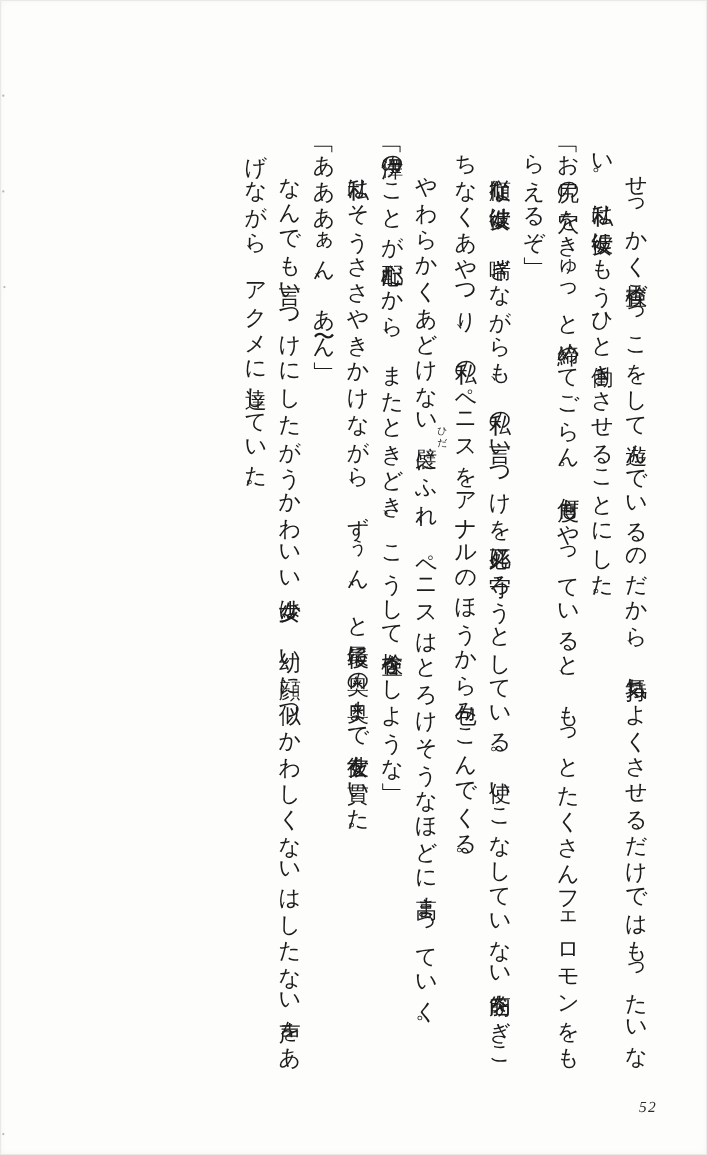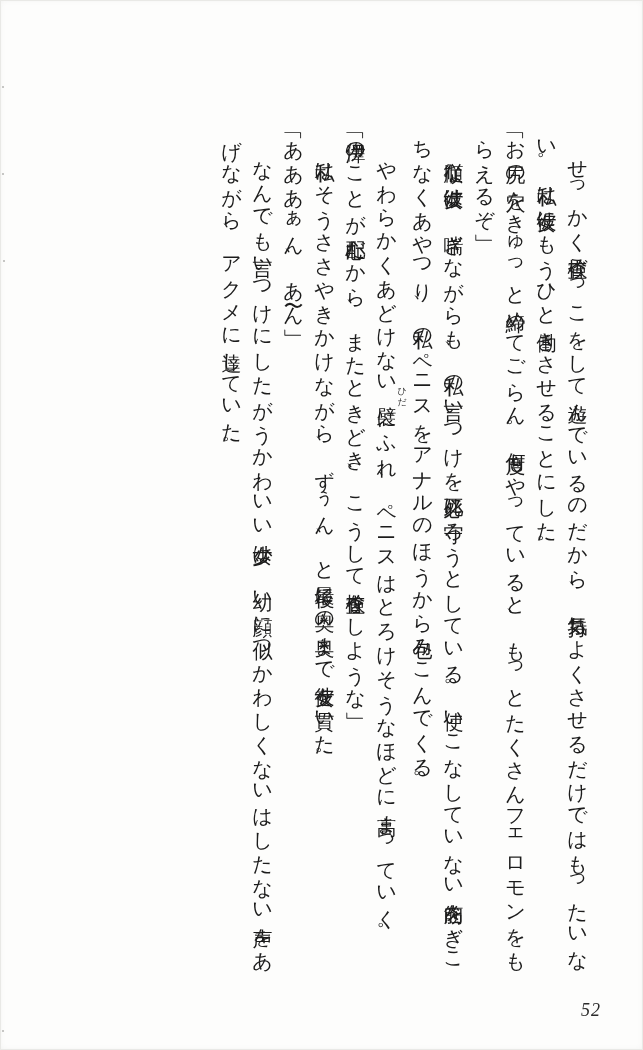--- a/index.html
+++ b/index.html
@@ -42,21 +42,21 @@
     font-size: 9px;
     letter-spacing: 0;
     color: #2a2a2a;
   }
   .page-number {
     position: absolute;
     left: 581px;
     top: 1000px;
     font-family: "Liberation Serif", "DejaVu Serif", serif;
     font-style: italic;
-    font-size: 18px;
+    font-size: 14px;
     color: #2b2b2b;
     letter-spacing: 1px;
   }
   .speck {
     position: absolute;
     width: 2px;
     height: 2px;
     border-radius: 50%;
     background: #b5b5b2;
   }

